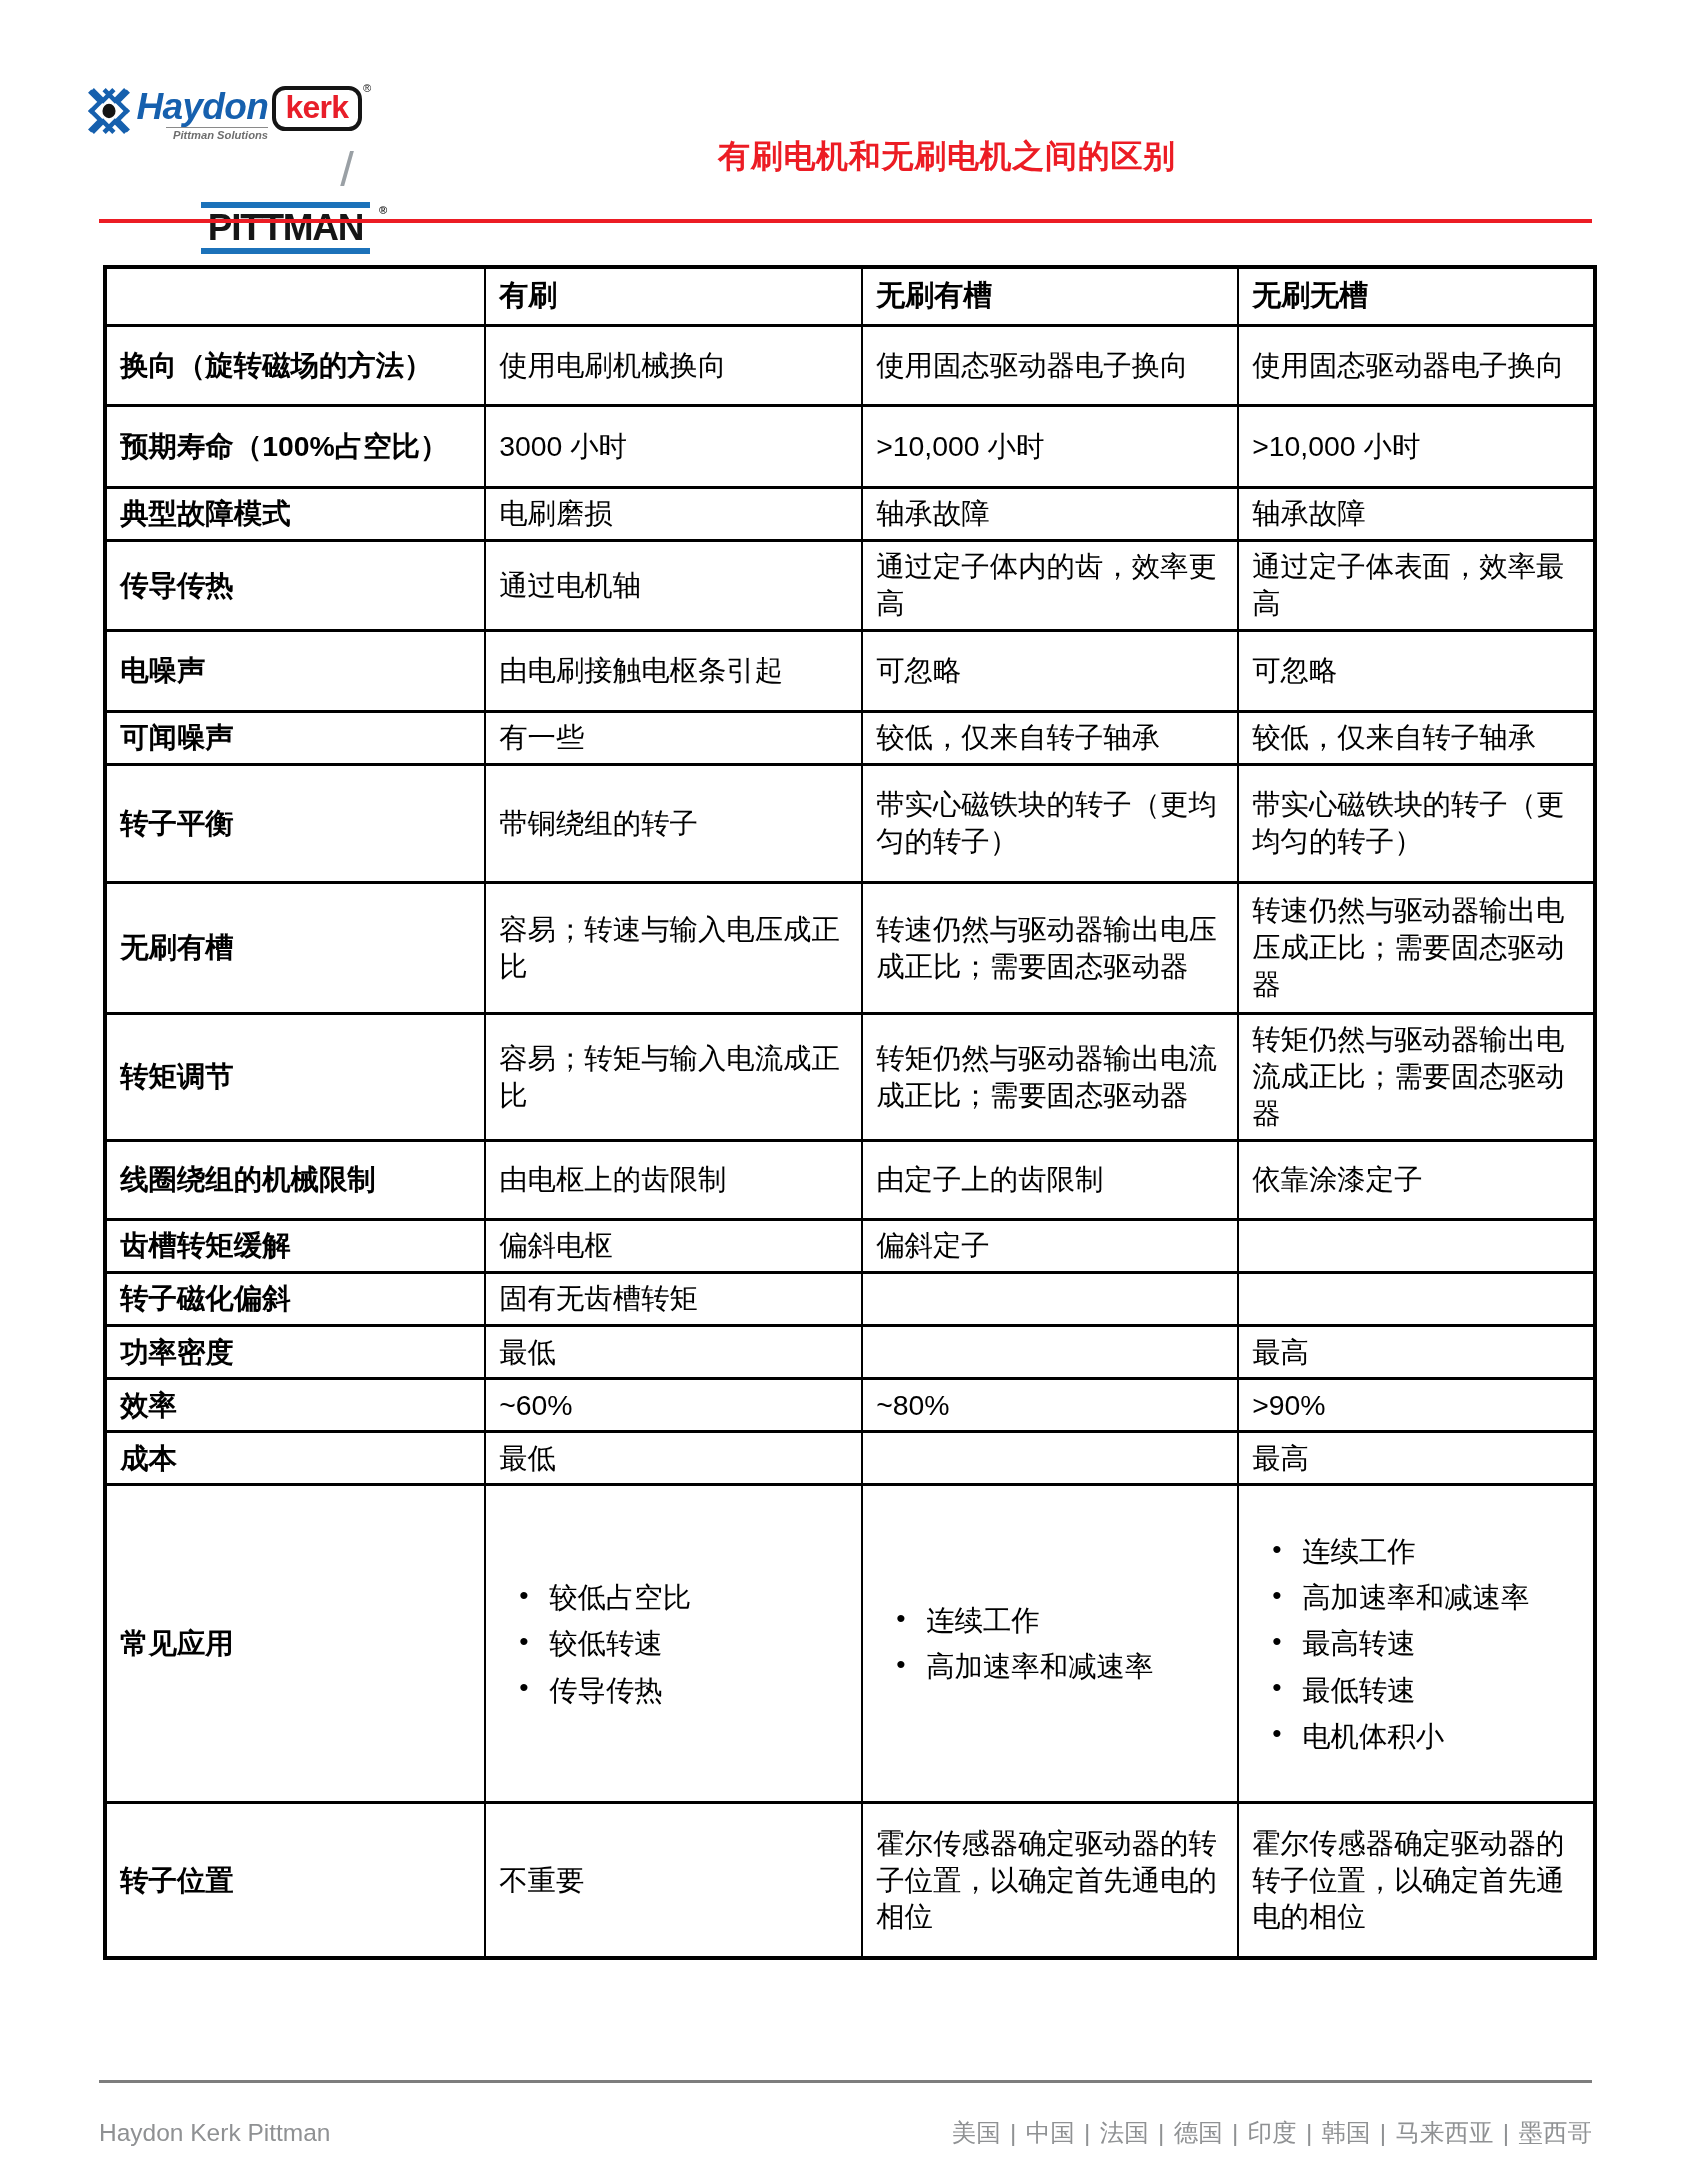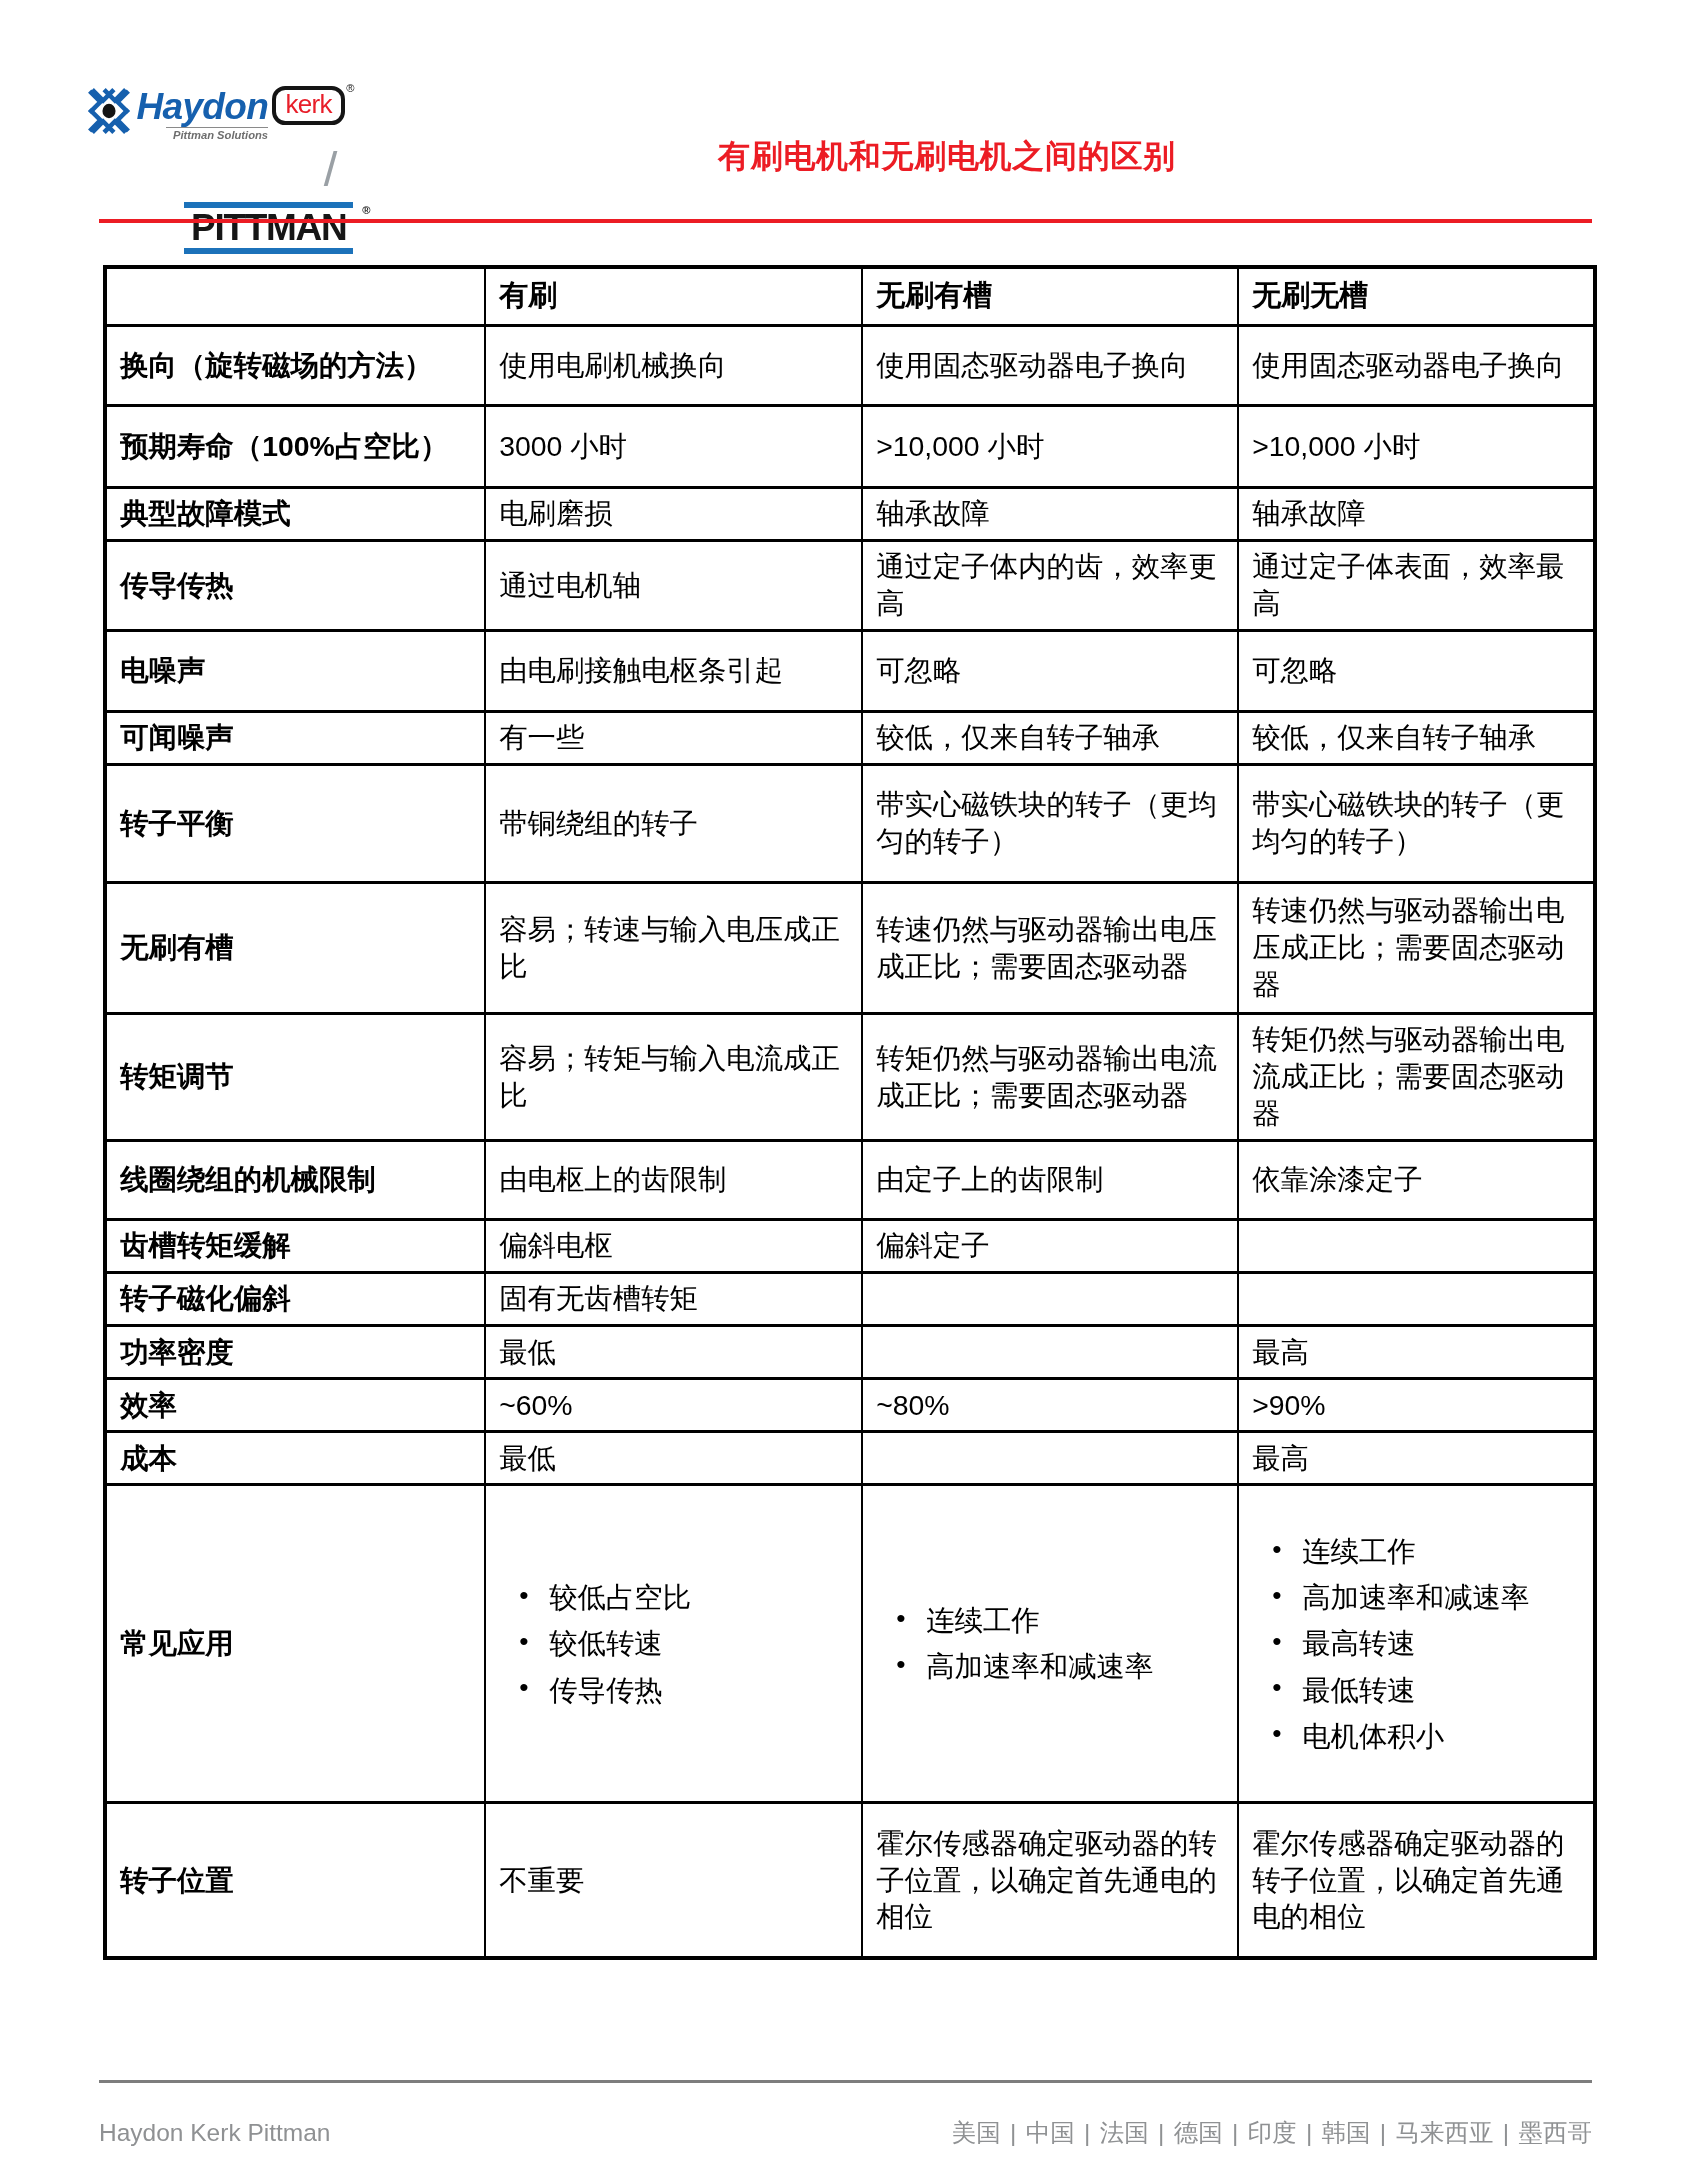--- a/index.html
+++ b/index.html
@@ -36,21 +36,21 @@
   }
   .kerk-box {
     margin: 2.6px 0 0 4px;
     border: 4px solid #151515; border-radius: 13.2px;
     padding: 1.3px 9.3px 2.6px 9.3px;
     display: flex; align-items: center;
     background: #fff;
   }
   .kerk-word {
     color: var(--kerk-red, #E81E29);
-    font-size: 26px; font-weight: normal; letter-spacing: -0.7px; line-height: 1.05;
+    font-size: 32px; font-weight: bold; letter-spacing: -0.7px; line-height: 1.05;
   }
   .reg-mark { font-size: 11.2px; color: #222; margin-top: -1.3px; }
   .kerk-reg { position: relative; top: 0px; left: 1.3px; }
 
   .logo-slash {
     font-size: 49px; color: #9aa0a5; line-height: 1;
     margin: 4px 16px 0 14.6px; font-weight: normal;
   }
 
   .pittman-block { display: flex; flex-direction: column; width: 169px; margin-top: 8px; }

